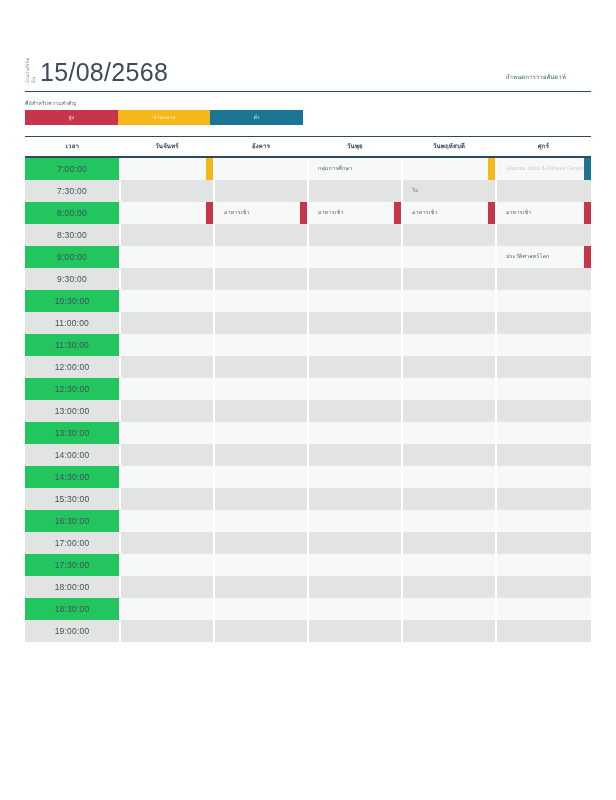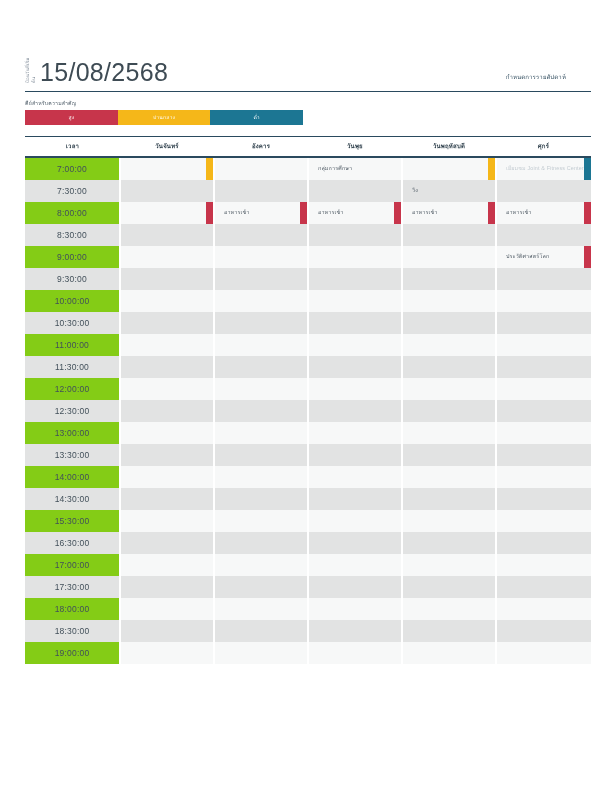--- a/index.html
+++ b/index.html
@@ -123,21 +123,21 @@
     border-right: 2px solid #ffffff;
   }
   .schedule tbody tr:nth-child(even) td {
     background: #e2e3e3;
   }
   .schedule td.time-cell {
     font-size: 8.5px;
     color: #42505a;
     text-align: center;
     letter-spacing: 0.2px;
-    background: #84cc16;
+    background: #22c55e;
   }
   .schedule tbody tr:nth-child(even) td.time-cell {
     background: #e2e3e3;
   }
   .schedule td.last-col { border-right: none; }
 
   .cell-inner {
     position: relative;
     height: 22px;
     display: flex;
@@ -378,48 +378,20 @@
               <div class="cell-text"></div>
             </div>
           </td>
           <td class="last-col">
             <div class="cell-inner">
               <div class="cell-text"></div>
             </div>
           </td>
         </tr>
         <tr>
-          <td class="time-cell">10:00:00</td>
-          <td>
-            <div class="cell-inner">
-              <div class="cell-text"></div>
-            </div>
-          </td>
-          <td>
-            <div class="cell-inner">
-              <div class="cell-text"></div>
-            </div>
-          </td>
-          <td>
-            <div class="cell-inner">
-              <div class="cell-text"></div>
-            </div>
-          </td>
-          <td>
-            <div class="cell-inner">
-              <div class="cell-text"></div>
-            </div>
-          </td>
-          <td class="last-col">
-            <div class="cell-inner">
-              <div class="cell-text"></div>
-            </div>
-          </td>
-        </tr>
-        <tr>
           <td class="time-cell">10:30:00</td>
           <td>
             <div class="cell-inner">
               <div class="cell-text"></div>
             </div>
           </td>
           <td>
             <div class="cell-inner">
               <div class="cell-text"></div>
             </div>

